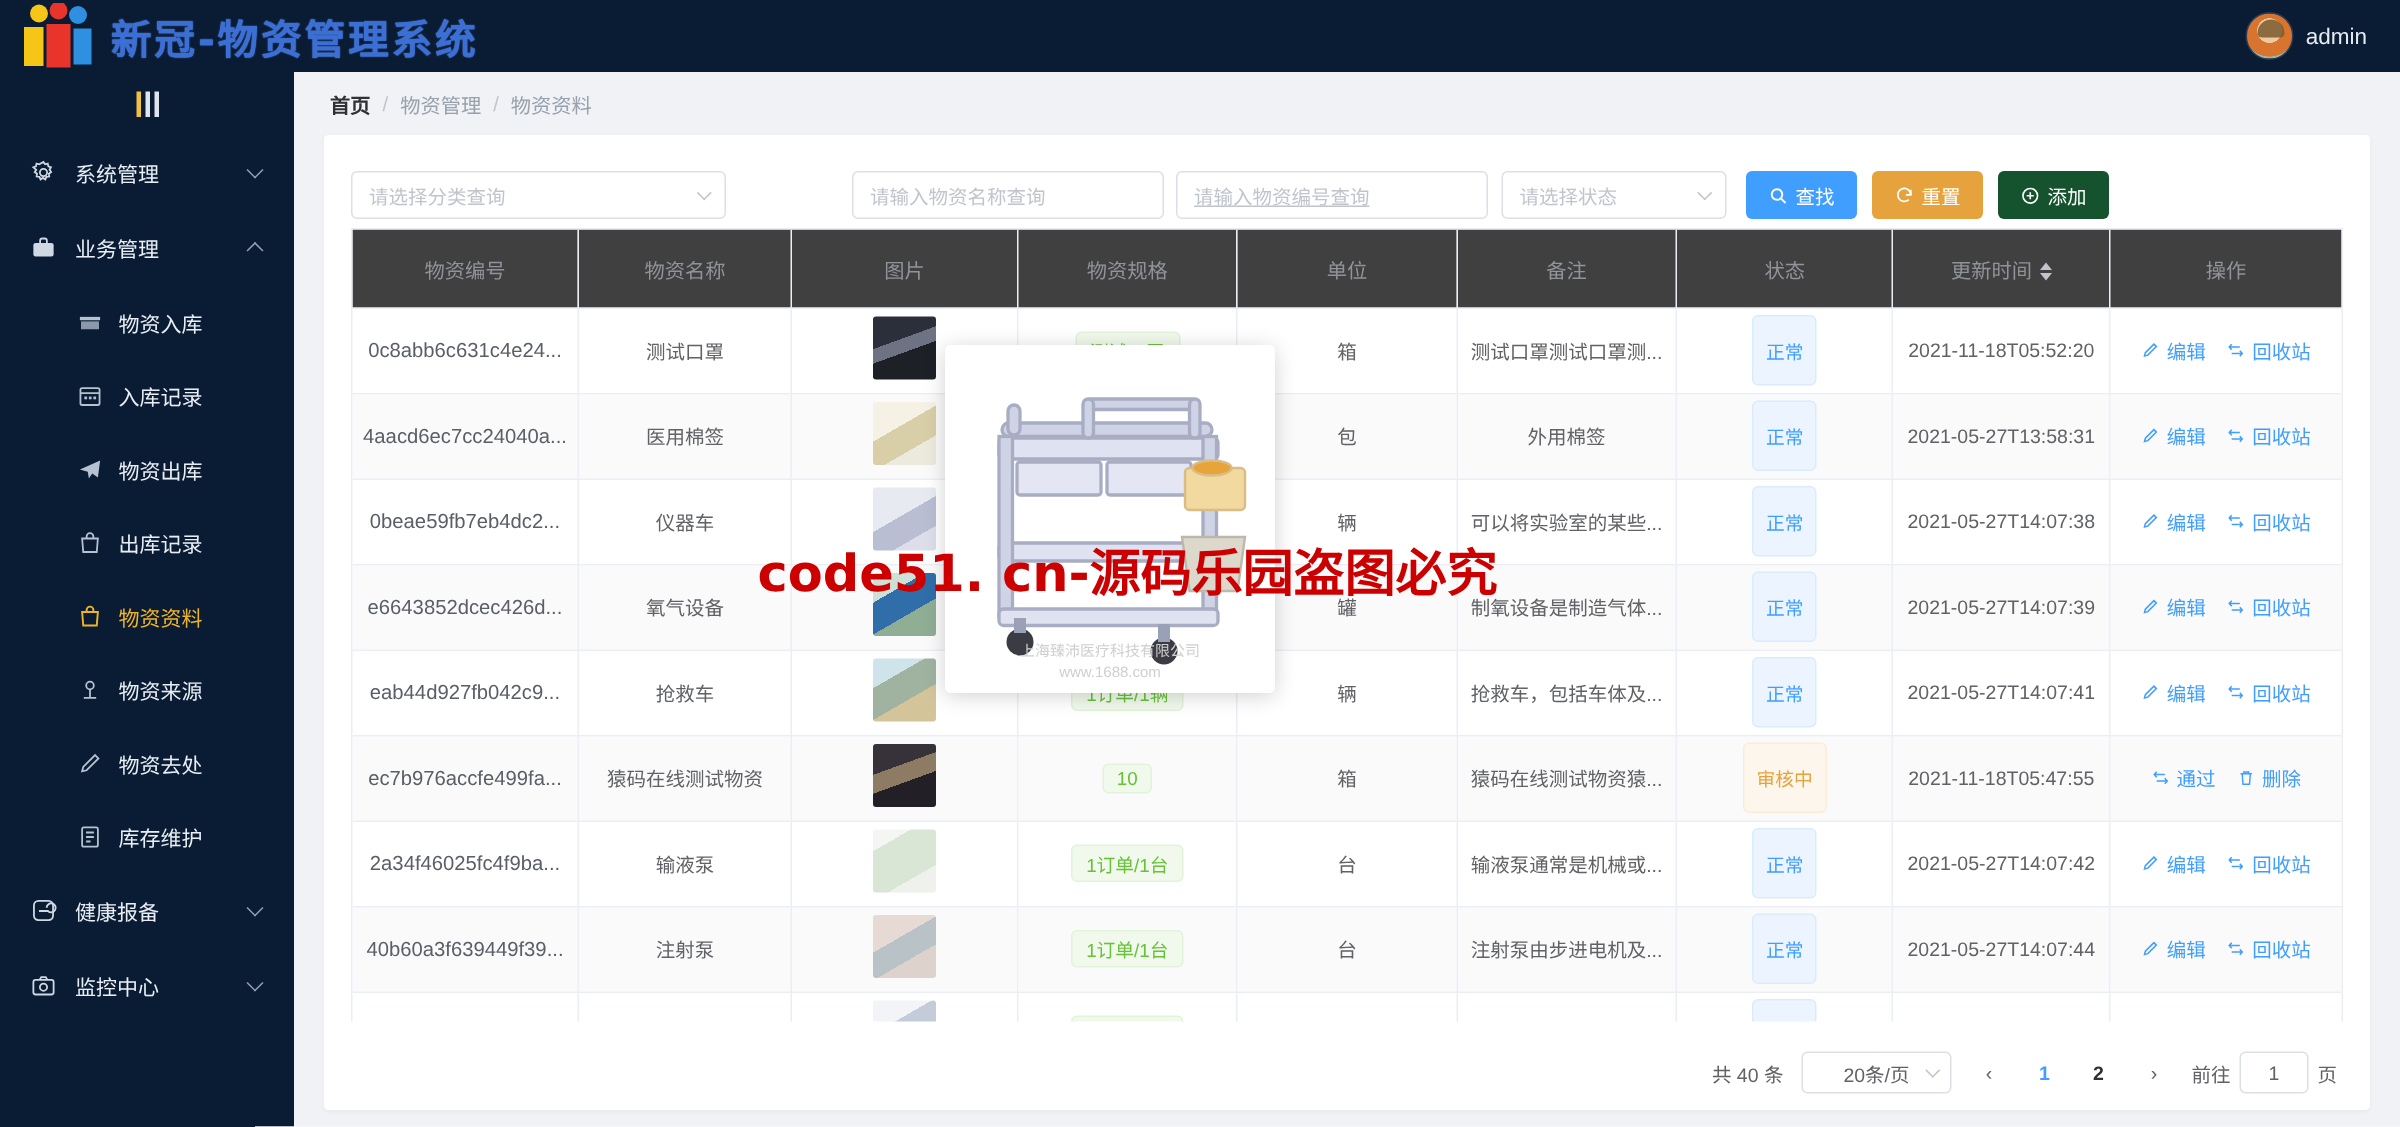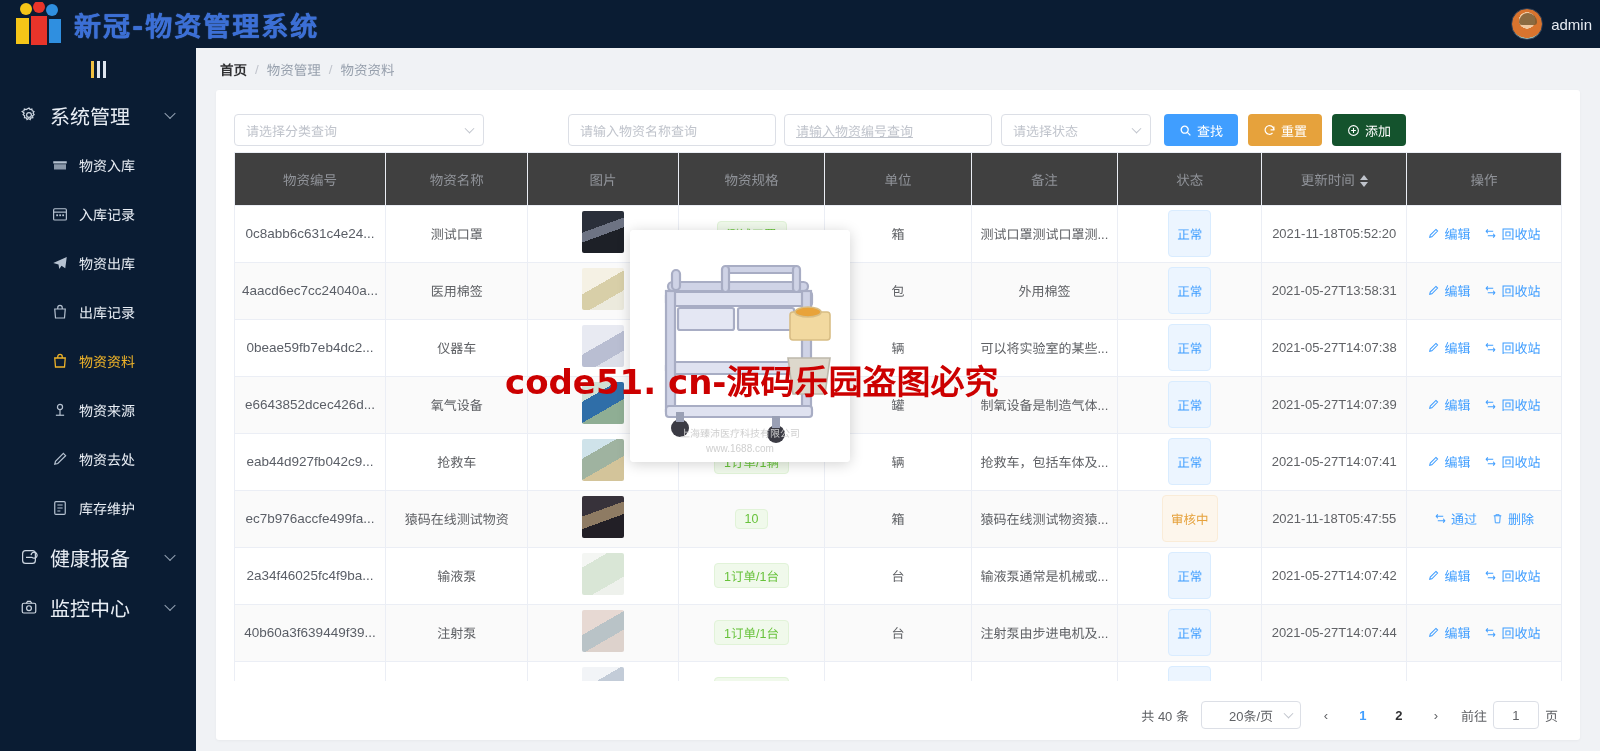--- a/index.html
+++ b/index.html
@@ -23,21 +23,21 @@
   }
   .brand { display: flex; align-items: center; padding-left: 10px; height: 48px; }
   .brand-logo { width: 56px; height: 44px; position: relative; margin-right: 8px; }
   .brand-title {
     font-size: 27px; font-weight: bold; letter-spacing: 2px;
     color: #3b6fd6;
     text-shadow: 0 0 1px #5a8ae8;
     font-family: "DejaVu Sans", sans-serif;
     white-space: nowrap;
   }
-  .user-area { display: flex; align-items: center; padding-right: 8px; gap: 8px; }
+  .user-area { display: flex; align-items: center; padding-right: 22px; gap: 8px; }
   .avatar {
     width: 32px; height: 32px; border-radius: 50%;
     background: radial-gradient(circle at 50% 38%, #f0c8a0 0 34%, #d9742e 35% 72%, #9fb6a8 73% 100%);
     border: 1px solid #2a3c55; overflow: hidden; position: relative;
   }
   .avatar::after {
     content:""; position:absolute; left:7px; top:4px; width:18px; height:12px;
     border-radius: 9px 9px 3px 3px; background:#7a5b30; opacity:.85;
   }
   .user-name { color: #e6ebf2; font-size: 15px; }
@@ -52,21 +52,21 @@
     cursor: pointer;
   }
   .collapse-btn i {
     display:block; width: 3px; height: 17px; background: #f0c040;
   }
   .collapse-btn i:nth-child(2){ background:#dfe6ef; }
   .collapse-btn i:nth-child(3){ background:#dfe6ef; }
 
   .menu-group > .menu-top {
     display: flex; align-items: center; height: 50px; padding-left: 18px;
-    color: #e9eef5; font-size: 20px; cursor: pointer; position: relative;
+    color: #e9eef5; font-size: 14px; cursor: pointer; position: relative;
   }
   .menu-top .mi { width: 22px; height: 18px; margin-right: 10px; flex: none; color:#cfd8e3; }
   .menu-top .arrow {
     position: absolute; right: 22px; top: 50%; width: 8px; height: 8px;
     border-right: 1.4px solid #93a1b3; border-bottom: 1.4px solid #93a1b3;
   }
   .menu-top .arrow.down { transform: translateY(-70%) rotate(45deg); }
   .menu-top .arrow.up { transform: translateY(-25%) rotate(-135deg); }
 
   .submenu { }
@@ -245,20 +245,28 @@
         <svg class="mi" viewBox="0 0 24 24" fill="none" stroke="currentColor" stroke-width="1.6">
           <circle cx="12" cy="12" r="3.2"></circle>
           <path d="M12 2.6l1.4 2.1 2.4-.6.5 2.4 2.3.9-1.2 2.2 1.4 2-2 1.5.3 2.5-2.5.2-1 2.3-2.1-1.3-2.1 1.3-1-2.3-2.5-.2.3-2.5-2-1.5 1.4-2L3 7.4l2.3-.9.5-2.4 2.4.6z"></path>
         </svg>
         <span>系统管理</span>
         <span class="arrow down"></span>
       </div>
     </div>
 
     <div class="menu-group">
+      <div class="menu-top">
+        <svg class="mi" viewBox="0 0 24 24" fill="none" stroke="currentColor" stroke-width="1.6">
+          <rect x="3" y="8" width="18" height="12" rx="2" fill="currentColor" stroke="none"></rect>
+          <path d="M9 8V6a2 2 0 012-2h2a2 2 0 012 2v2"></path>
+        </svg>
+        <span>业务管理</span>
+        <span class="arrow up"></span>
+      </div>
 
       <div class="submenu">
 
         <div class="submenu-item">
           <svg class="mi" viewBox="0 0 24 24" fill="currentColor">
             <path d="M3 7h18v3H3z"></path>
               <path d="M4 11h16v7H4z" opacity=".75"></path>
           </svg>
           <span>物资入库</span>
         </div>

